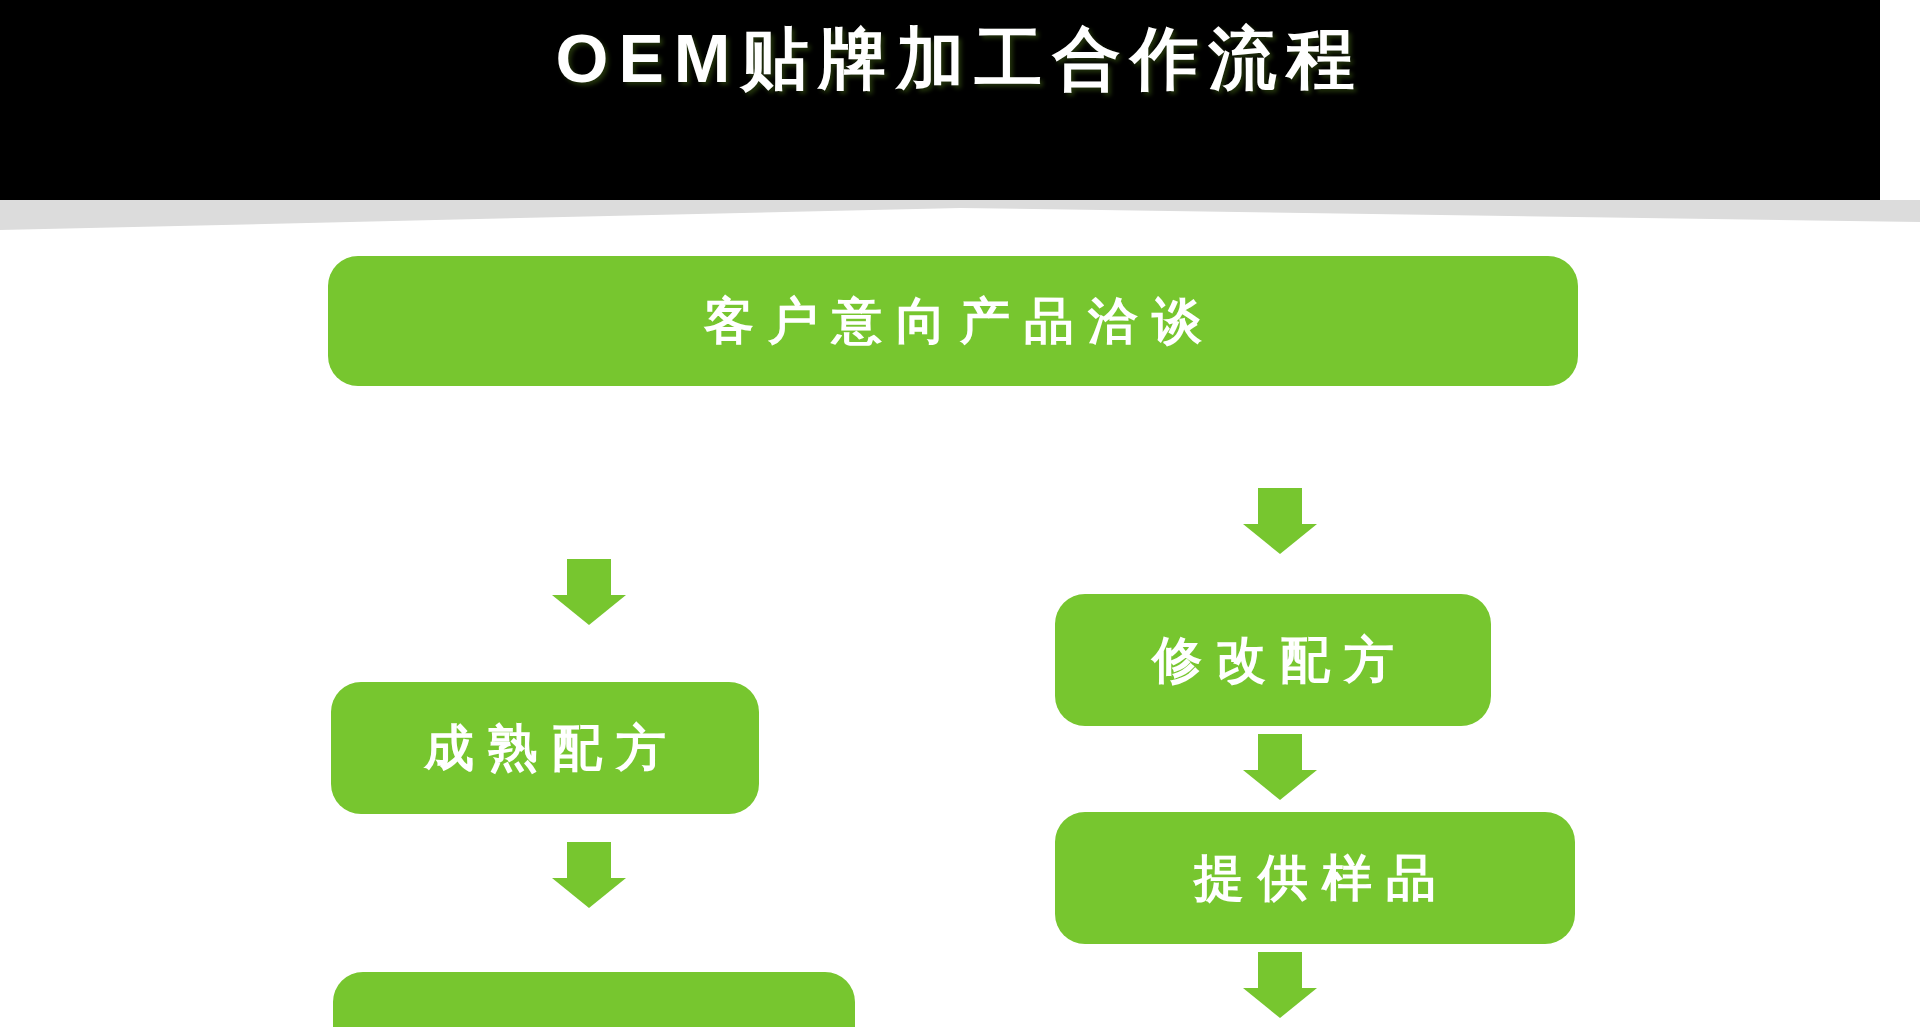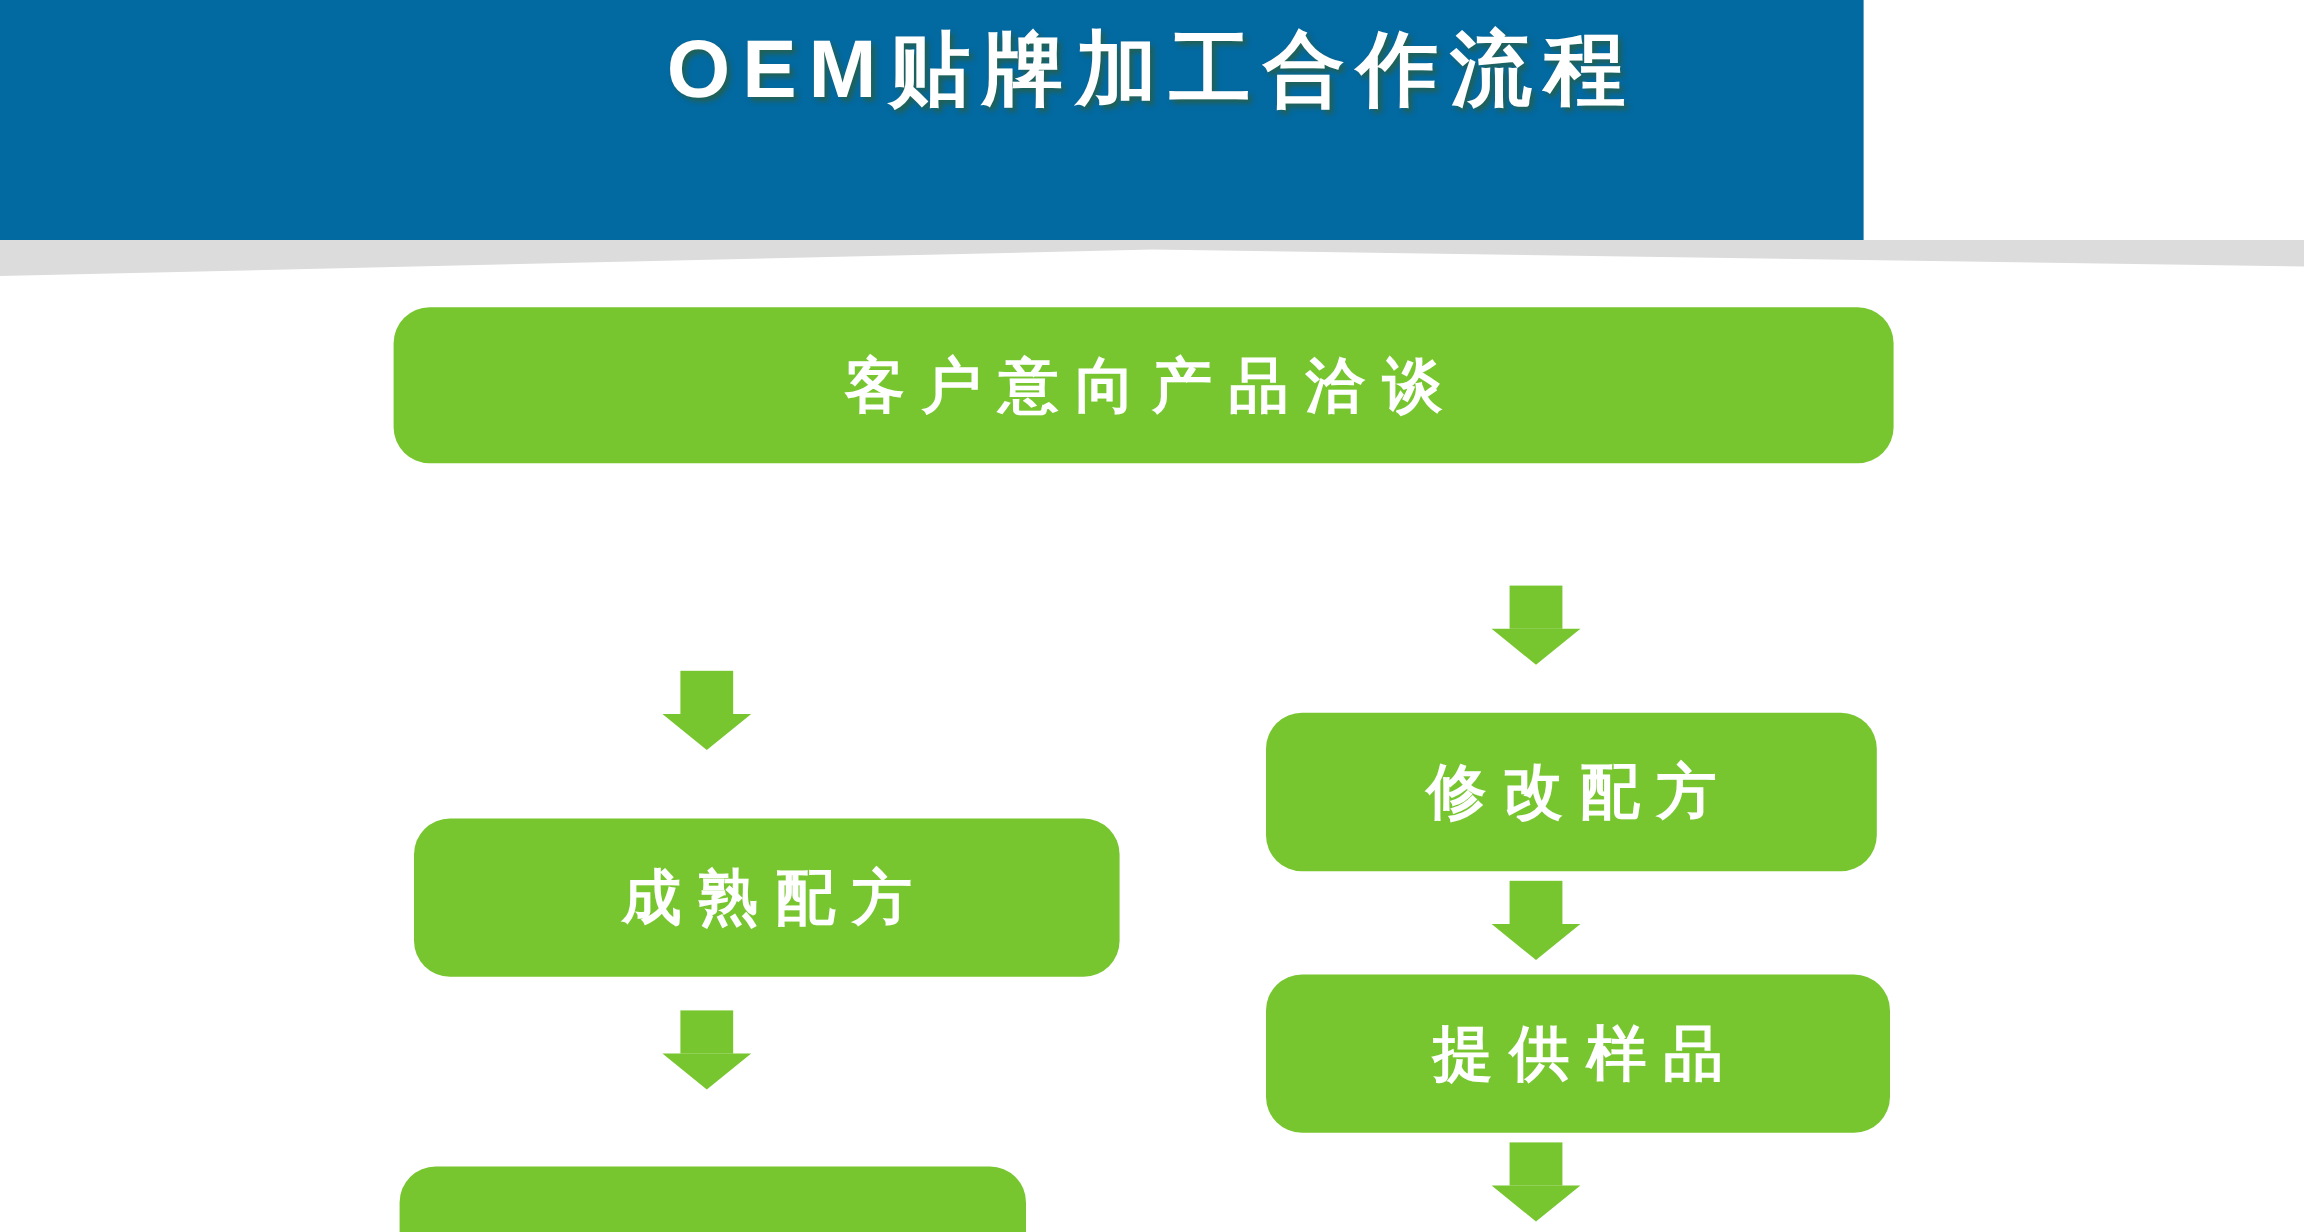--- a/index.html
+++ b/index.html
@@ -13,23 +13,23 @@
     overflow: hidden;
     font-family: "Liberation Sans", sans-serif;
     position: relative;
   }
 
   
   .header {
     position: absolute;
     left: 0;
     top: 0;
-    width: 1553px;
+    width: 1880px;
     height: 200px;
-    background: #0369a1;
+    background: #000000;
     overflow: hidden;
   }
   .header-title {
     position: absolute;
     left: 0;
     top: 16px;
     width: 1920px;
     text-align: center;
     color: #ffffff;
     font-size: 68px;
@@ -135,25 +135,25 @@
   <div class="arrow" style="left:1243px; top:256px;">
     <div class="shaft" style="height:36px;"></div>
     <div class="head"></div>
   </div>
 
   <div class="arrow" style="left:552px; top:327px;">
     <div class="shaft" style="height:36px;"></div>
     <div class="head"></div>
   </div>
 
-  <div class="node" style="left:1055px; top:362px; width:509px; height:132px;">
+  <div class="node" style="left:1055px; top:362px; width:436px; height:132px;">
     <span>修改配方</span>
   </div>
 
-  <div class="node" style="left:345px; top:450px; width:588px; height:132px;">
+  <div class="node" style="left:331px; top:450px; width:428px; height:132px;">
     <span>成熟配方</span>
   </div>
 
   <div class="arrow" style="left:1243px; top:502px;">
     <div class="shaft" style="height:36px;"></div>
     <div class="head"></div>
   </div>
 
   <div class="node" style="left:1055px; top:580px; width:520px; height:132px;">
     <span>提供样品</span>

